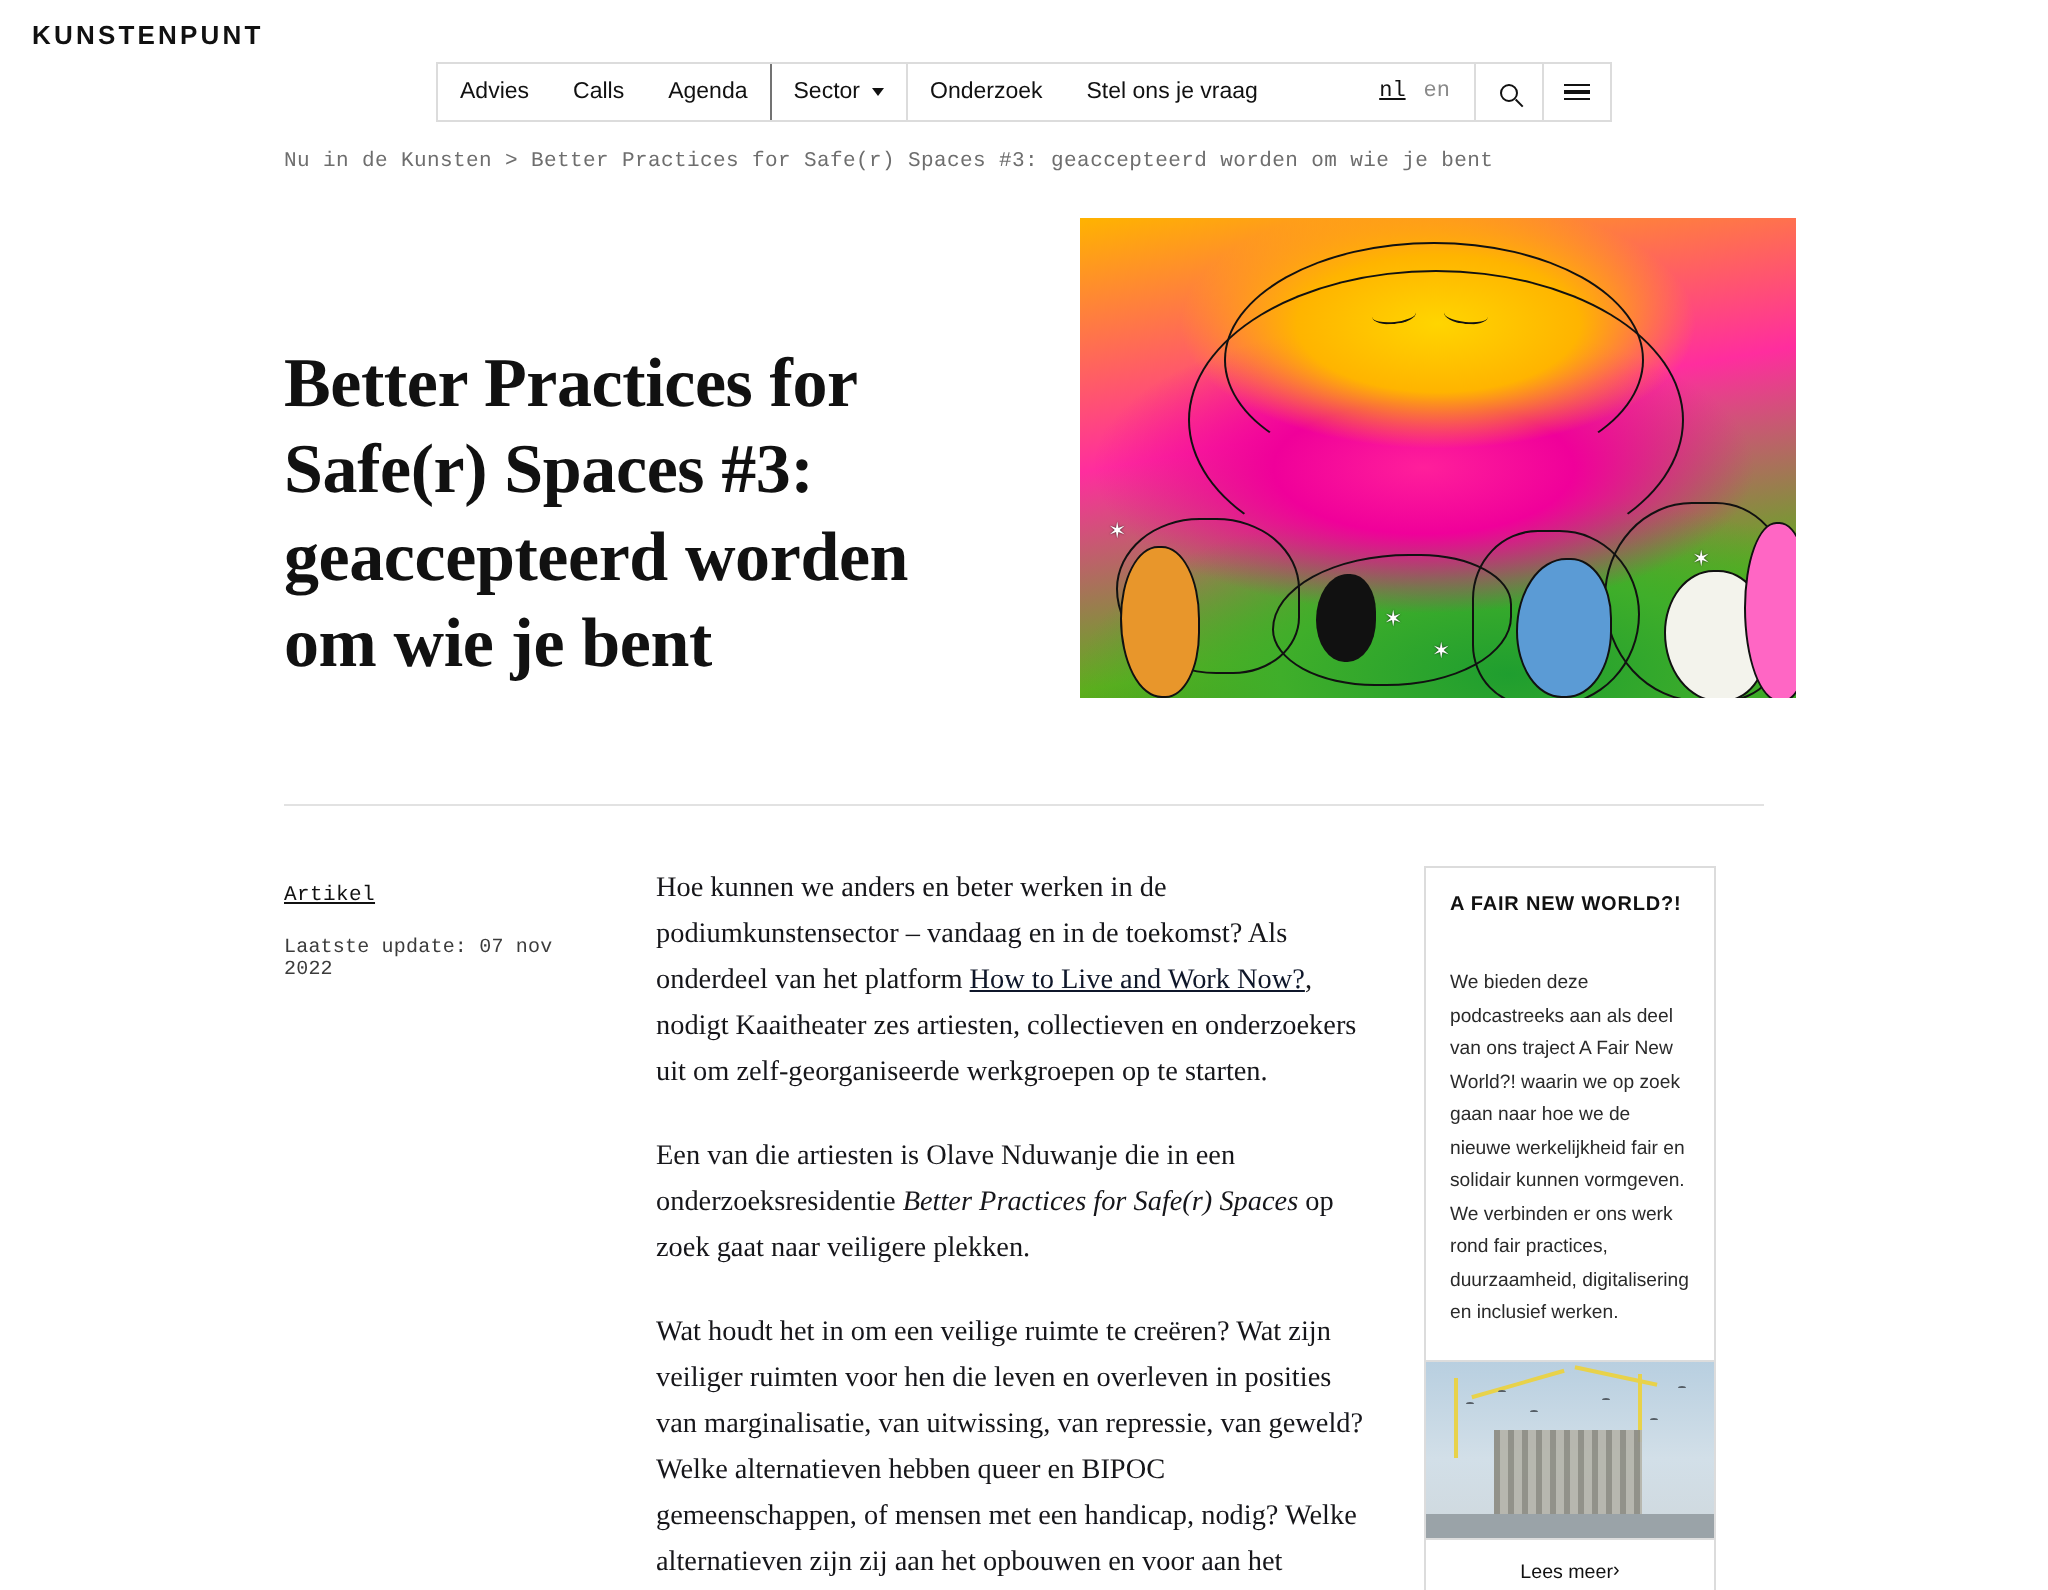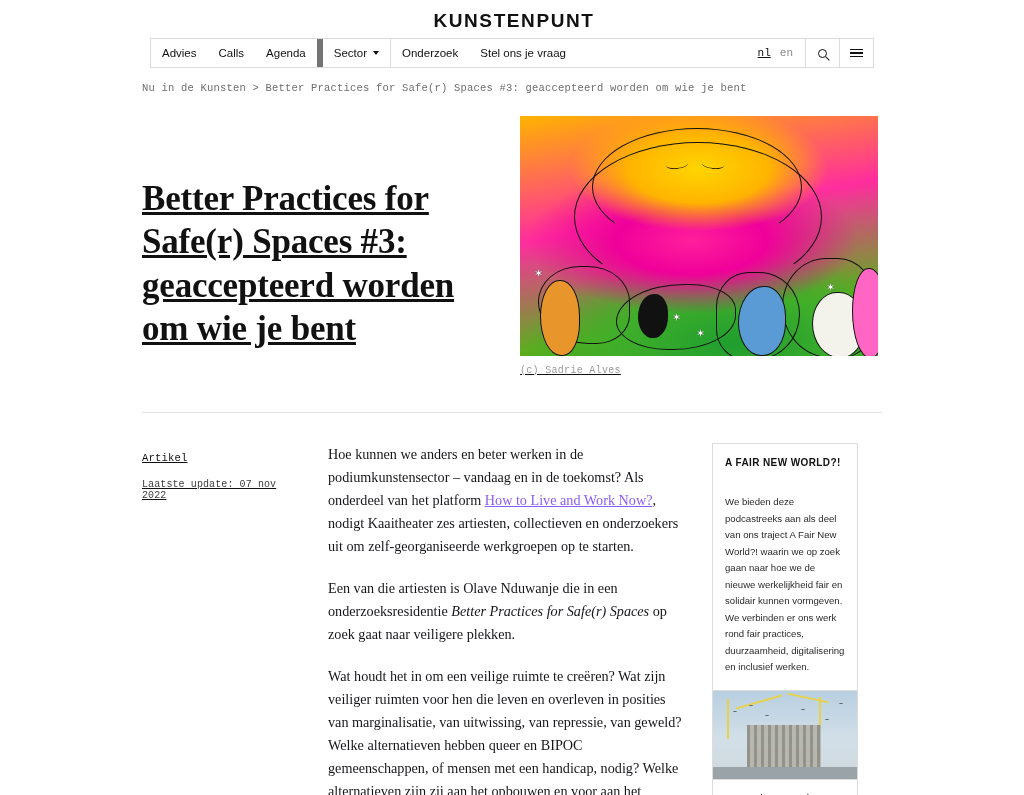--- a/index.html
+++ b/index.html
@@ -8,33 +8,32 @@
     background: #ffffff;
     width: 1024px; height: 795px;
     overflow: hidden;
     font-family: "Liberation Sans", sans-serif;
     color: #111111;
   }
   .page { position: relative; width: 1024px; height: 795px; background: #fff; }
 
   
   .masthead {
-    text-align: center;
-    padding: 10px 0 6px 4px;
-    font-size: 19px;
+    padding: 10px 0 6px 16px;
+    font-size: 13px;
     letter-spacing: 1.6px;
     font-weight: 700;
     color: #111;
     font-family: "Liberation Sans", sans-serif;
   }
 
   
   .navwrap {
     margin: 0 auto;
-    width: 724px;
+    width: 588px;
     border: 1px solid #dcdcdc;
     height: 30px;
     display: flex;
     align-items: stretch;
     background: #fff;
   }
   .nav-left {
     display: flex;
     align-items: stretch;
     flex: 1 1 auto;
@@ -50,21 +49,21 @@
   }
   .nav-item .chev {
     display: inline-block;
     margin-left: 6px;
     width: 0; height: 0;
     border-left: 3.5px solid transparent;
     border-right: 3.5px solid transparent;
     border-top: 4px solid #111;
   }
   .nav-item.has-chev {
-    border-left: 6px solid #737373;
+    border-left: 1px solid #737373;
     border-right: 1px solid #dcdcdc;
   }
   .nav-right {
     display: flex;
     align-items: stretch;
   }
   .lang {
     display: flex;
     align-items: center;
     gap: 9px;
@@ -112,23 +111,22 @@
     font-size: 10.5px;
     color: #6e6e6e;
     letter-spacing: 0.2px;
   }
 
   
   .hero {
     margin: 22px auto 0 auto;
     width: 740px;
     display: flex;
-    gap: 36px;
+    gap: 56px;
     align-items: flex-start;
-    text-decoration: underline;
   }
   .hero-title {
     flex: 0 0 342px;
     font-family: "Liberation Serif", serif;
     font-size: 35px;
     line-height: 1.23;
     letter-spacing: -0.2px;
     color: #111;
     padding-top: 38px;
   }
@@ -203,21 +201,21 @@
   }
 
   
   .body {
     width: 740px;
     margin: 30px auto 0 auto;
     display: flex;
     gap: 26px;
     align-items: flex-start;
   }
-  .col-meta { flex: 0 0 160px; padding-top: 4px; text-decoration: underline; }
+  .col-meta { flex: 0 0 160px; padding-top: 4px; }
   .meta-tag {
     font-family: "Liberation Mono", monospace;
     font-size: 10.5px;
     color: #111;
     text-decoration: underline;
     letter-spacing: 0.2px;
     display: inline-block;
   }
   .meta-updated {
     margin-top: 14px;
@@ -227,21 +225,21 @@
     letter-spacing: 0.1px;
   }
   .col-text {
     flex: 0 0 358px;
     font-family: "Liberation Serif", serif;
     font-size: 14.2px;
     line-height: 1.62;
     color: #16161a;
   }
   .col-text p { margin: 0 0 19px 0; }
-  .col-text a { color: #8b5cf6; text-decoration: underline; }
+  .col-text a { color: #0f172a; text-decoration: underline; }
   .col-text em { }
 
   
   .col-aside { flex: 0 0 146px; }
   .card {
     border: 1px solid #dcdcdc;
     background: #fff;
   }
   .card-top { padding: 13px 12px 14px 12px; }
   .card-title {
@@ -372,21 +370,20 @@
         <div class="blob b-orange"></div>
         <div class="blob b-black"></div>
         <div class="blob b-blue"></div>
         <div class="blob b-white"></div>
         <div class="blob b-pink"></div>
         <div class="star" style="left:14px; top:152px;">✶</div>
         <div class="star" style="left:152px; top:196px;">✶</div>
         <div class="star" style="left:306px; top:166px;">✶</div>
         <div class="star" style="left:176px; top:212px;">✶</div>
       </div>
-      <div class="caption">(c) Sadrie Alves</div>
     </div>
   </div>
 
   <div class="divider"></div>
 
   <div class="body">
 
     <div class="col-meta">
       <div class="meta-tag">Artikel</div>
       <div class="meta-updated">Laatste update: 07 nov 2022</div>

